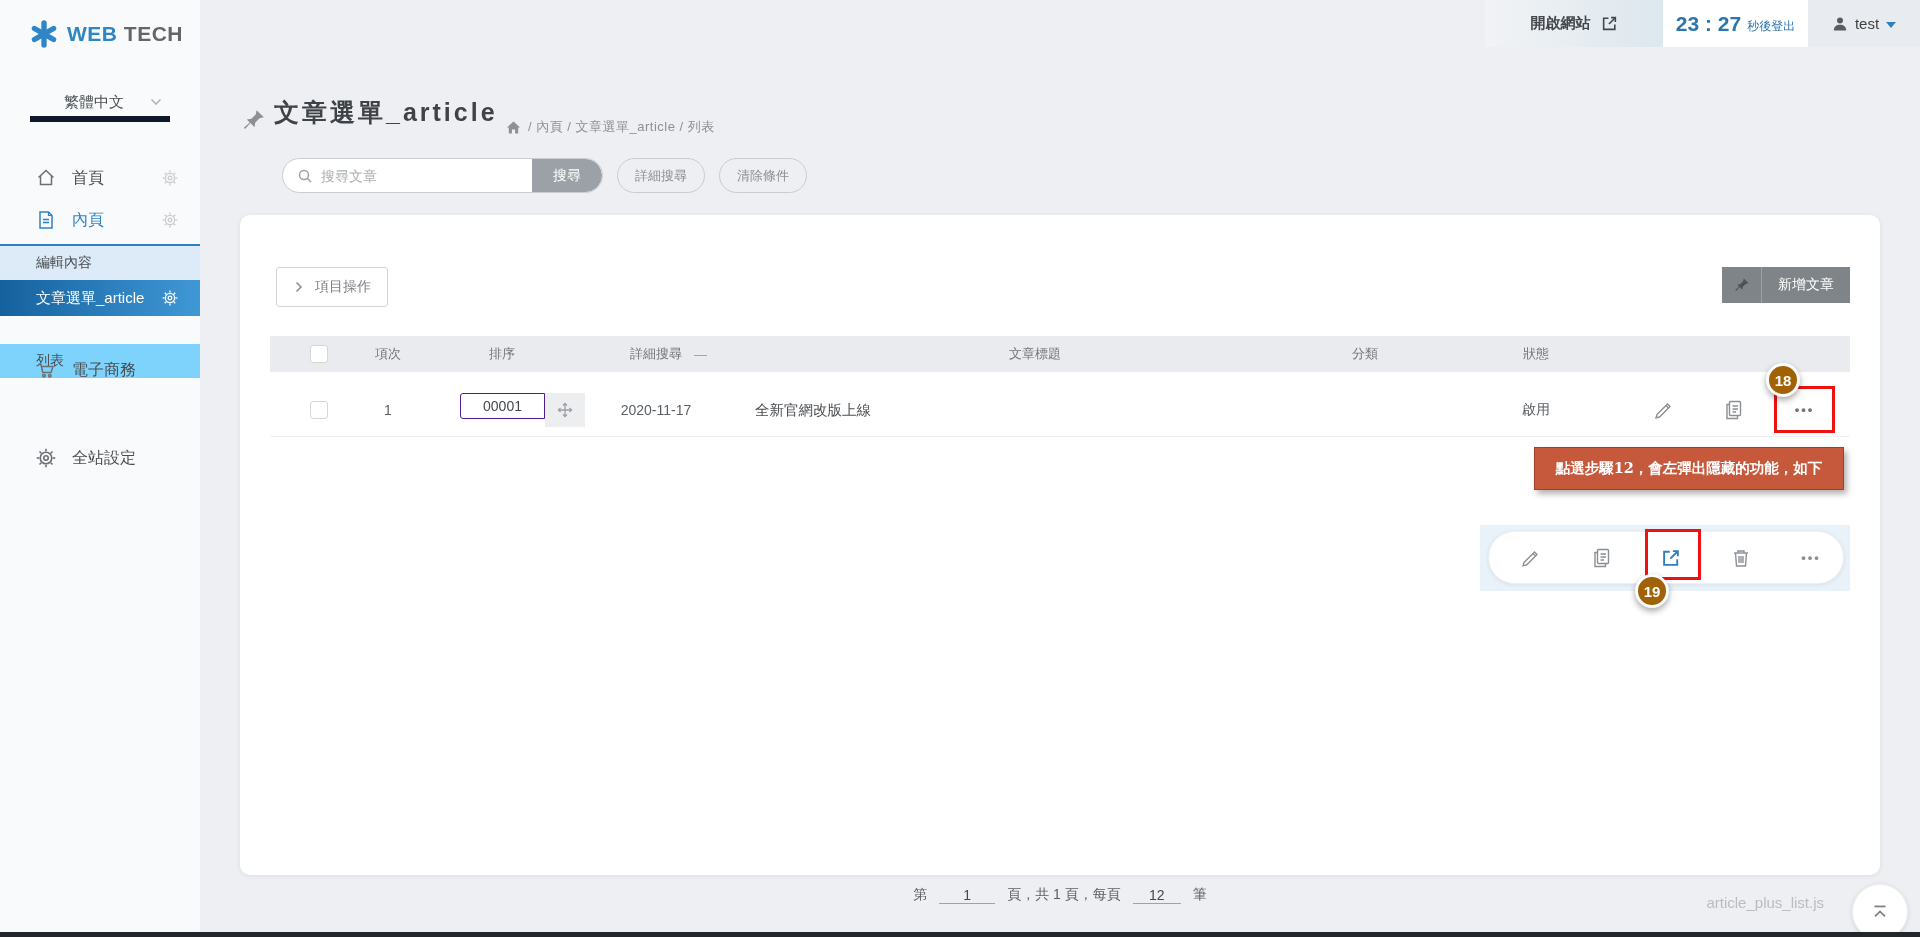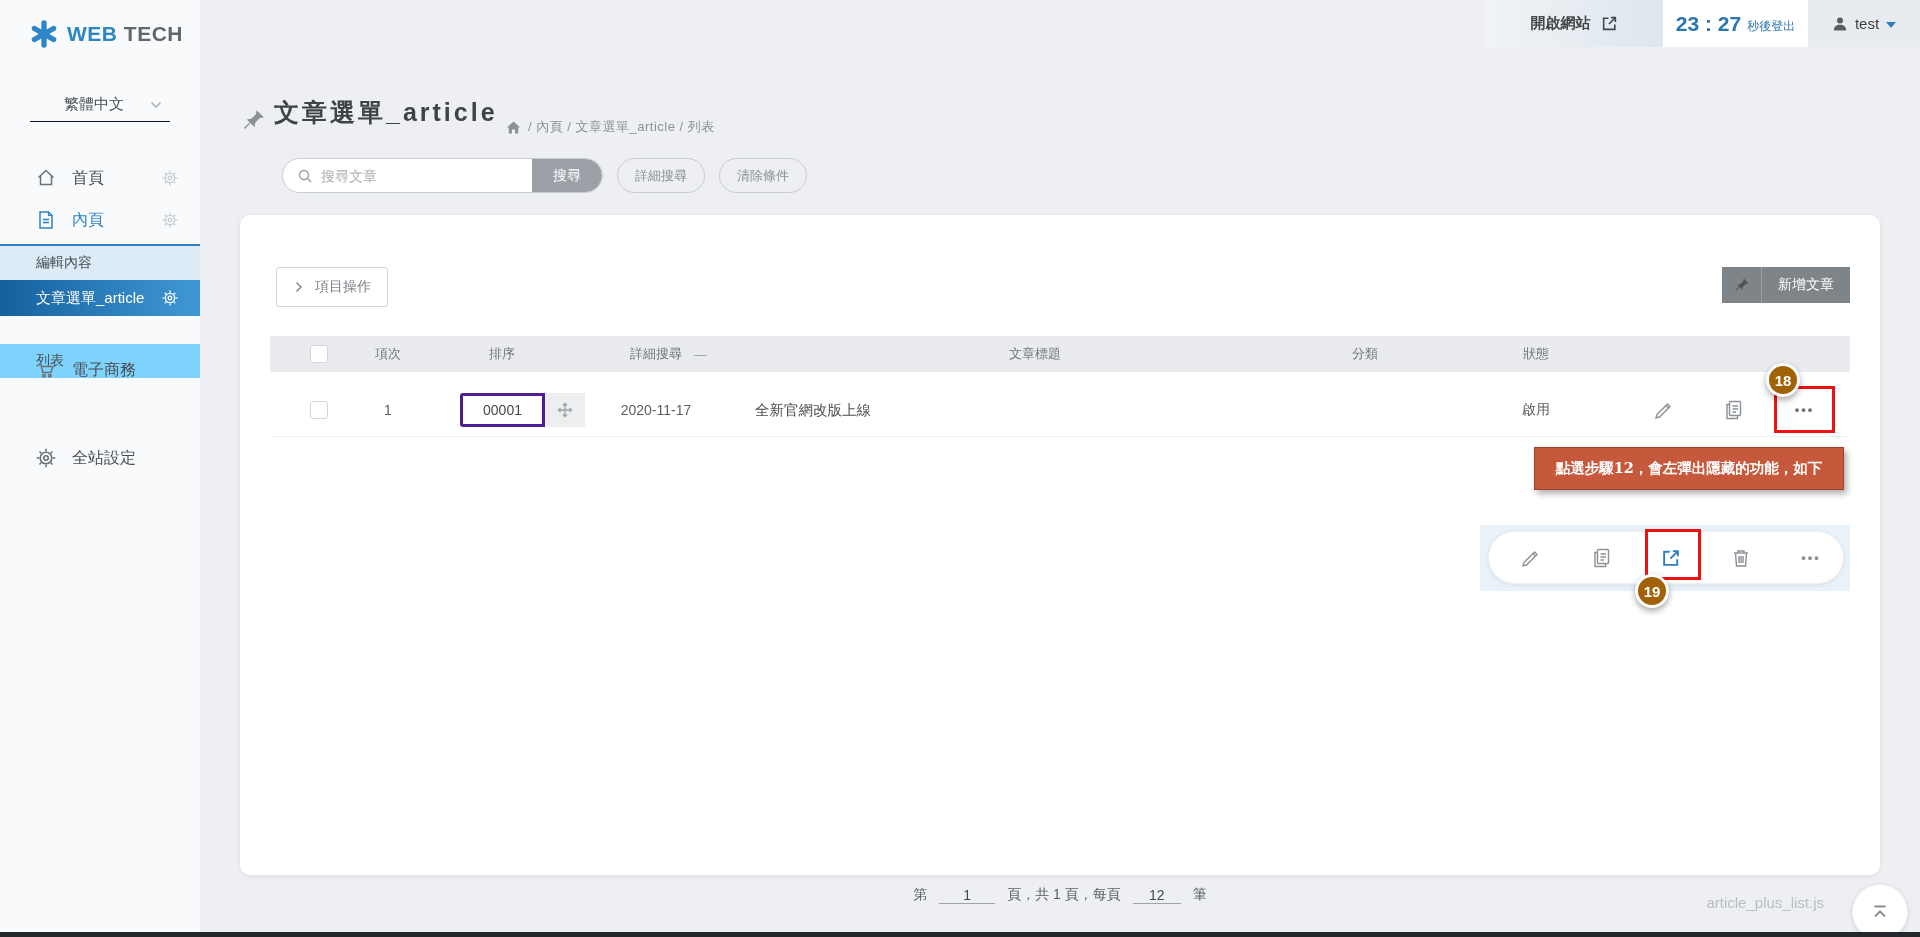--- a/index.html
+++ b/index.html
@@ -7,21 +7,21 @@
   body { font-family:"Liberation Sans","DejaVu Sans",sans-serif; }
   #app { position:relative; width:1920px; height:937px; background:#edeff2; overflow:hidden; color:#4a4e52; }
   svg.ic { display:block; }
 
   
   .sidebar { position:absolute; left:0; top:0; width:200px; height:937px; background:#f8fafb; }
   .logo { position:absolute; left:30px; top:20px; display:flex; align-items:center; gap:9px; }
   .logo .mark { color:#2e86c8; }
   .logo .wordmark { font-size:21px; font-weight:bold; letter-spacing:.5px; white-space:nowrap; }
   .logo .w1 { color:#2f86c5; } .logo .w2 { color:#63676b; }
-  .lang { position:absolute; left:30px; top:88px; width:140px; height:34px; border-bottom:1px solid #0f172a;
+  .lang { position:absolute; left:30px; top:88px; width:140px; height:34px; border-bottom:6px solid #0f172a;
           display:flex; align-items:center; justify-content:space-between; padding:0 8px 0 34px; cursor:pointer; }
   .lang .lbl { font-size:15px; color:#4a4e52; }
   .lang .chev { color:#b0b5ba; }
   .nav-item { position:absolute; left:0; width:200px; height:40px; display:flex; align-items:center; cursor:pointer; }
   .nav-item .nico { position:absolute; left:36px; color:#6b7075; }
   .nav-item .nlbl { position:absolute; left:72px; font-size:16px; color:#4a4e52; }
   .nav-item .ngear { position:absolute; left:162px; color:#c6cbd0; cursor:pointer; }
   .nav-item.active-parent .nico, .nav-item.active-parent .nlbl { color:#2f80c3; }
   .submenu { position:absolute; left:0; top:244px; width:200px; border-top:2px solid #2e7fc0; }
   .sub-item { position:relative; width:200px; height:34px; display:flex; align-items:center; padding-left:36px; font-size:14px; color:#4a4e52; cursor:pointer; }
@@ -81,21 +81,21 @@
   .th-idx { left:118px; } .th-sort { left:232px; } .th-title { left:765px; } .th-cat { left:1095px; } .th-status { left:1266px; }
   .th-date { left:360px; gap:12px; }
   .th-date .dash { color:#9aa0a5; }
 
   .trow { position:absolute; left:30px; top:168px; width:1580px; height:54px; border-bottom:1px solid #edeff1; font-size:14px; color:#5a5f63; }
   .td { position:absolute; top:0; height:54px; display:flex; align-items:center; }
   .td.center { transform:translateX(-50%); }
   .td-cb { position:absolute; left:40px; top:18px; }
   .td-idx { left:118px; }
   .sort-wrap { position:absolute; left:190px; top:10px; display:flex; }
-  .sort-input { width:85px; height:34px; border:3px solid #4c1d95; border-radius:3px 0 0 3px; text-align:center; font-size:14px;
+  .sort-input { width:85px; height:26px; border:1px solid #4c1d95; border-radius:3px 0 0 3px; text-align:center; font-size:14px;
                 color:#44484c; outline:none; font-family:inherit; }
   .move-handle { width:40px; height:34px; background:#eceef0; display:flex; align-items:center; justify-content:center;
                  color:#9aa0a5; cursor:grab; }
   .td-date { left:386px; }
   .td-title { left:485px; color:#4a4e52; font-size:14.5px; }
   .td-status { left:1266px; }
   .row-ic { position:absolute; top:0; height:54px; display:flex; align-items:center; color:#8a9095; cursor:pointer; transform:translateX(-50%); }
   .ri-edit { left:1394px; } .ri-copy { left:1464px; }
   .more-box { position:absolute; left:1504px; top:3px; width:61px; height:47px; border:3px solid #ee1111;
               display:flex; align-items:center; justify-content:center; }

